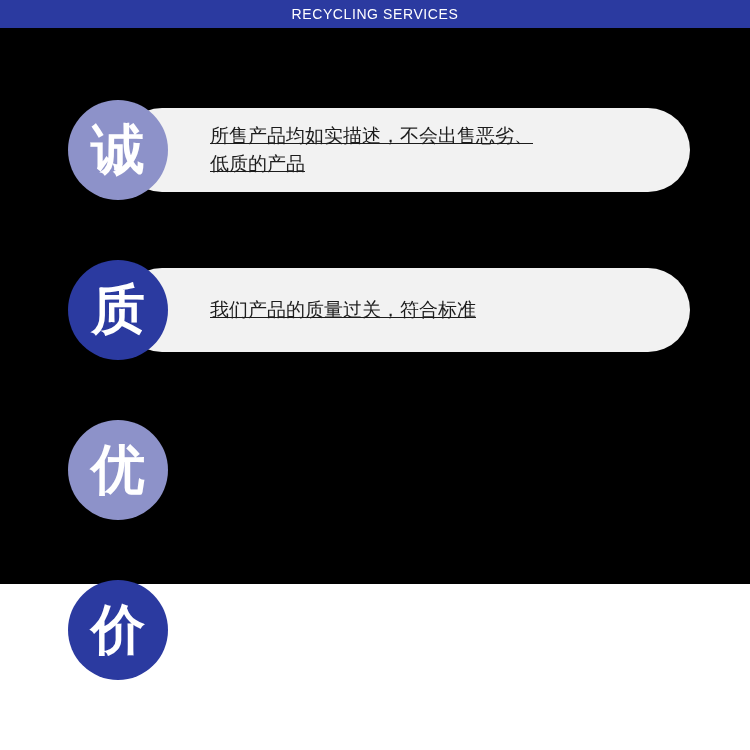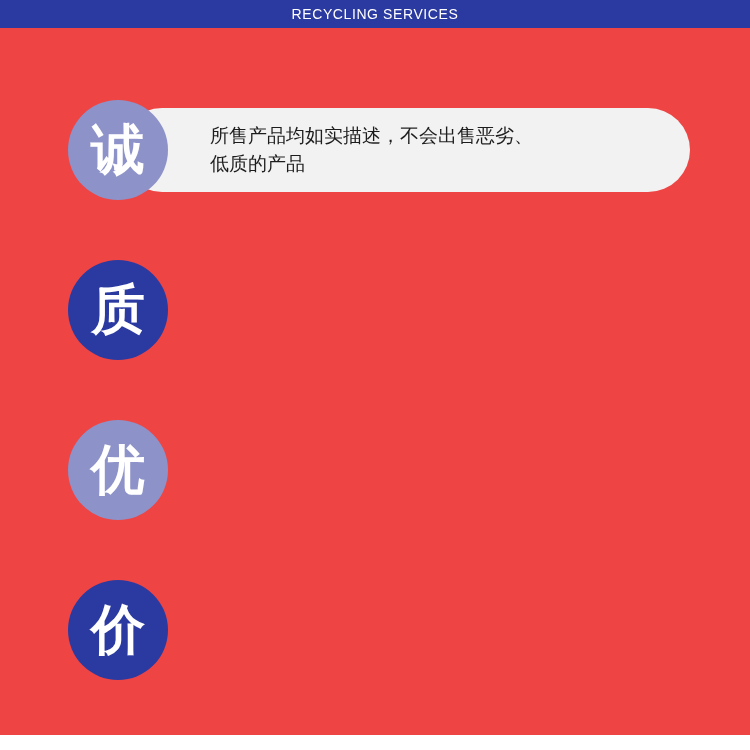--- a/index.html
+++ b/index.html
@@ -9,22 +9,22 @@
   body {
     width: 750px;
     height: 750px;
     background: #ffffff;
     font-family: "Liberation Sans", "DejaVu Sans", sans-serif;
     overflow: hidden;
   }
   .page {
     position: relative;
     width: 750px;
-    height: 735px;
-    background: #ef4444;
+    height: 584px;
+    background: #000000;
   }
   .header-bar {
     position: absolute;
     top: 0;
     left: 0;
     width: 750px;
     height: 28px;
     background: #2b3aa0;
     display: flex;
     align-items: center;
@@ -62,20 +62,21 @@
     align-items: center;
   }
   .pill-text {
     padding-left: 90px;
     padding-right: 26px;
     font-size: 19px;
     line-height: 1.45;
     color: #1d1d1d;
     font-family: "Liberation Sans", "DejaVu Sans", sans-serif;
     white-space: pre-line;
+    text-decoration: underline;
   }
   .badge {
     position: absolute;
     left: 68px;
     top: 0;
     width: 100px;
     height: 100px;
     border-radius: 50%;
     display: flex;
     align-items: center;
@@ -100,20 +101,23 @@
 
     <div class="row">
       <div class="pill">
         <div class="pill-text">所售产品均如实描述，不会出售恶劣、
 低质的产品</div>
       </div>
       <div class="badge" style="background:#8d92c9;">诚</div>
     </div>
 
     <div class="row">
+      <div class="pill">
+        <div class="pill-text">我们产品的质量过关，符合标准</div>
+      </div>
       <div class="badge" style="background:#2b3aa0;">质</div>
     </div>
 
     <div class="row">
       <div class="badge" style="background:#8d92c9;">优</div>
     </div>
 
     <div class="row">
       <div class="badge" style="background:#2b3aa0;">价</div>
     </div>

